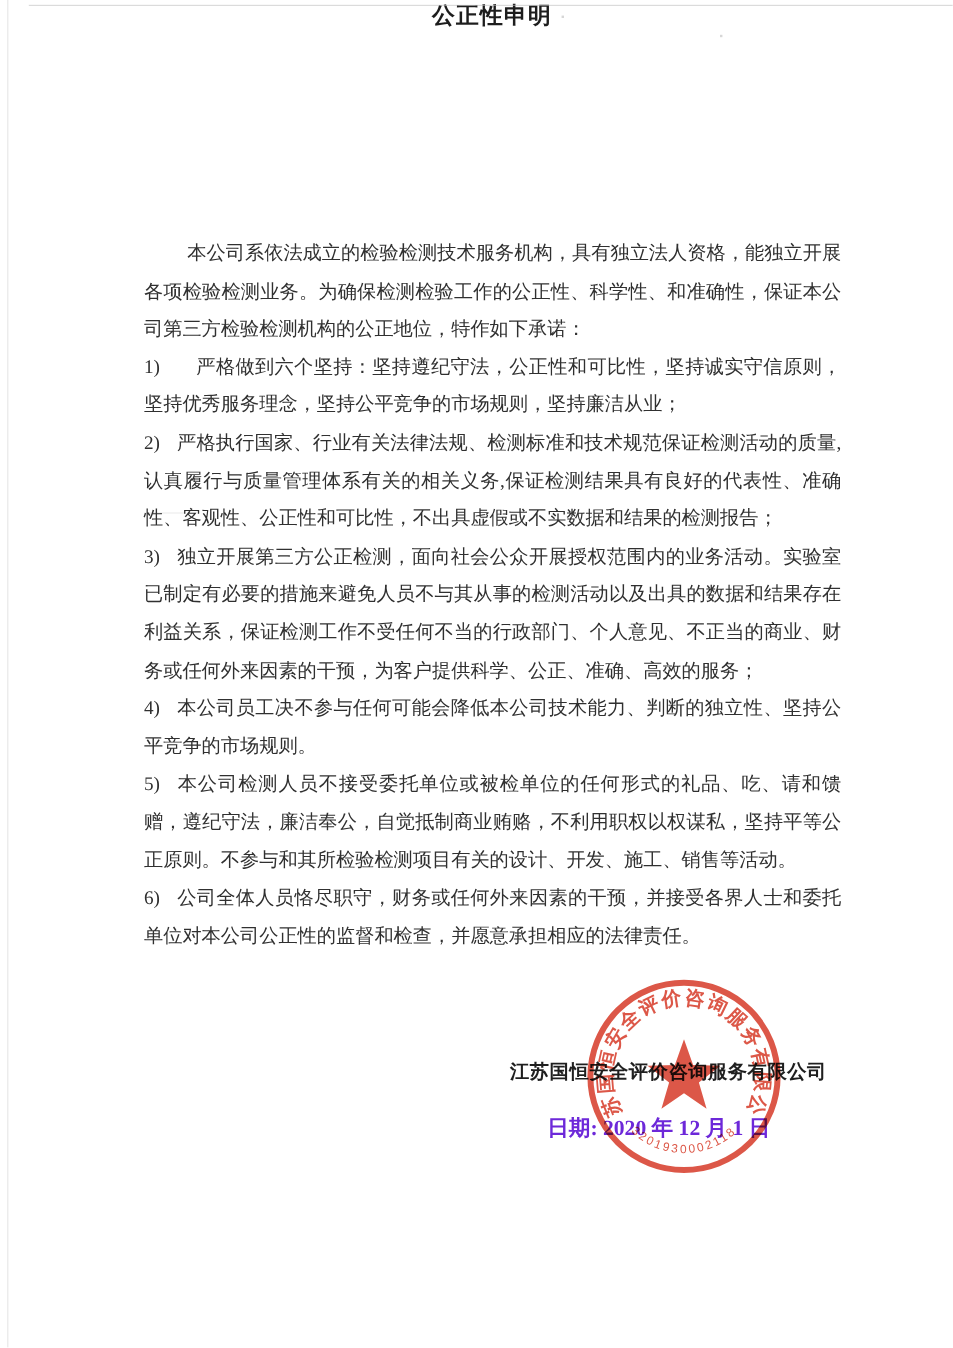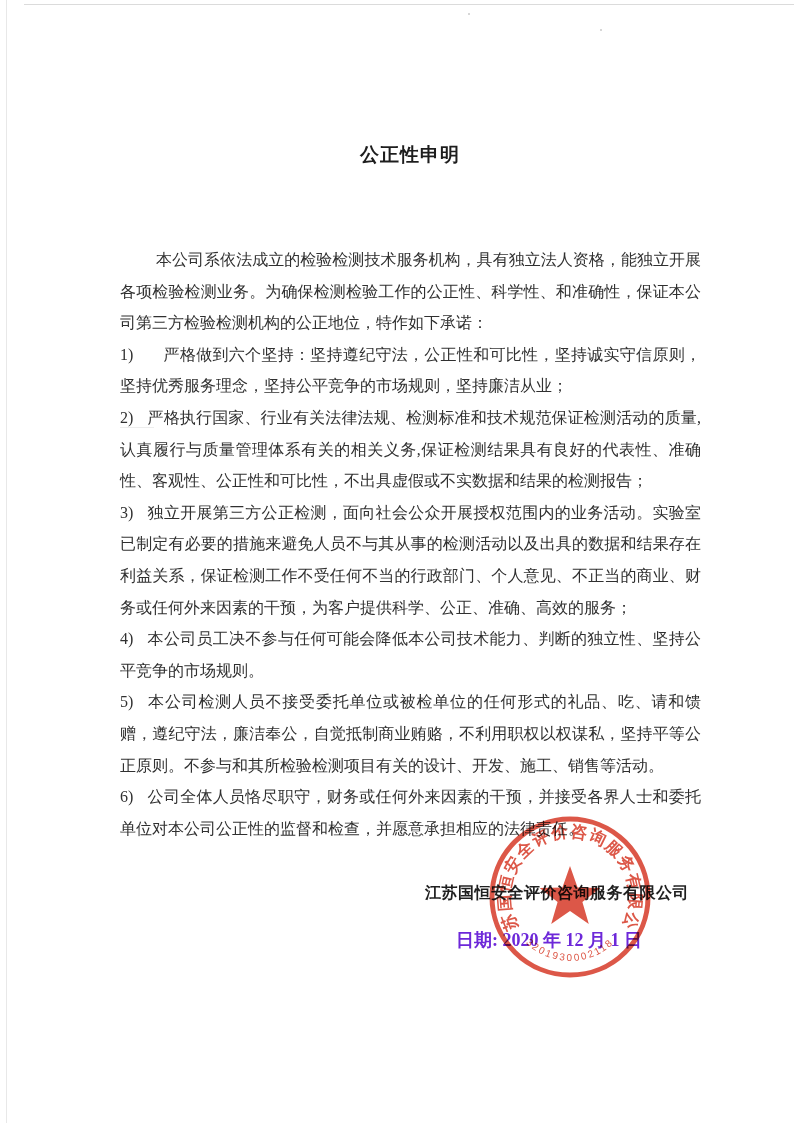--- a/index.html
+++ b/index.html
@@ -22,38 +22,36 @@
     position: absolute; top: 0; bottom: 0; left: 6px; width: 1px;
     background: #d9d9d9; opacity: .6;
   }
   .speck { position: absolute; background: #9a9a9a; opacity: .4; }
   .speck.s1 { left: 468px; top: 13px; width: 2px; height: 2px; }
   .speck.s2 { left: 600px; top: 29px; width: 2px; height: 2px; }
   .speck.s3 { left: 120px; top: 427px; width: 34px; height: 1px; opacity: .18; }
 
   .title {
     margin: 0;
-    padding-top: 142px;
     margin-left: 26px;
     text-align: center;
     font-size: 19px;
     font-weight: bold;
     color: #1d1d1d;
     letter-spacing: 1px;
   }
 
   .content {
     position: absolute;
     left: 120px; top: 196px;
     width: 581px;
     font-size: 16px;
     line-height: 31.6px;
     text-align: justify;
     color: #303030;
-    margin-top: 48px;
   }
   .content p { margin: 0; }
   .intro { text-indent: 2.25em; }
   .item .num { margin-right: 14px; }
   .item.item-1 .num { margin-right: 30px; }
 
   .sig-company {
     position: absolute;
     left: 425px; top: 883px;
     font-size: 16px; font-weight: bold;

